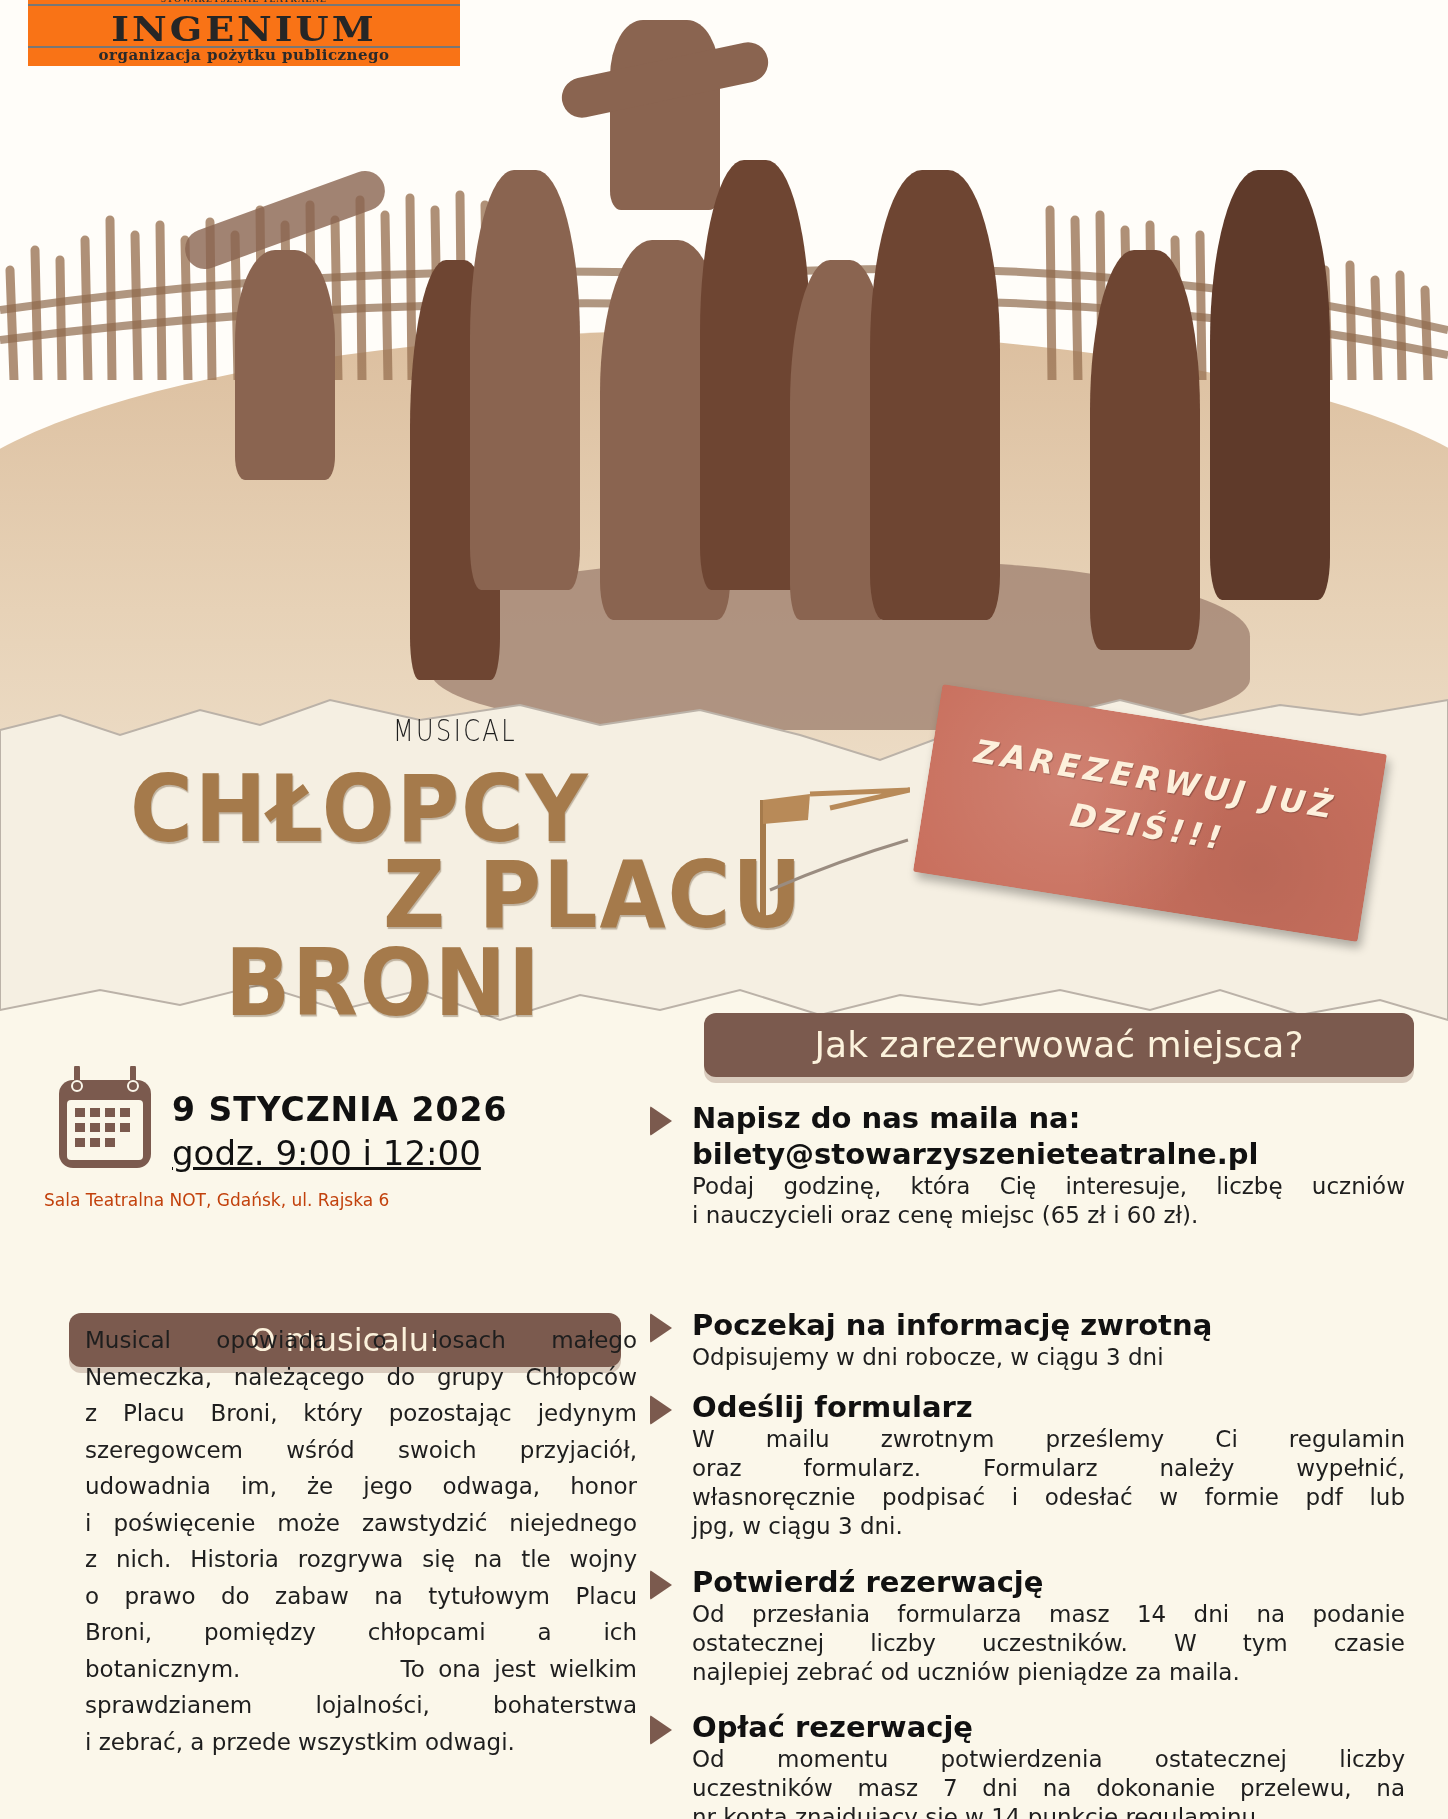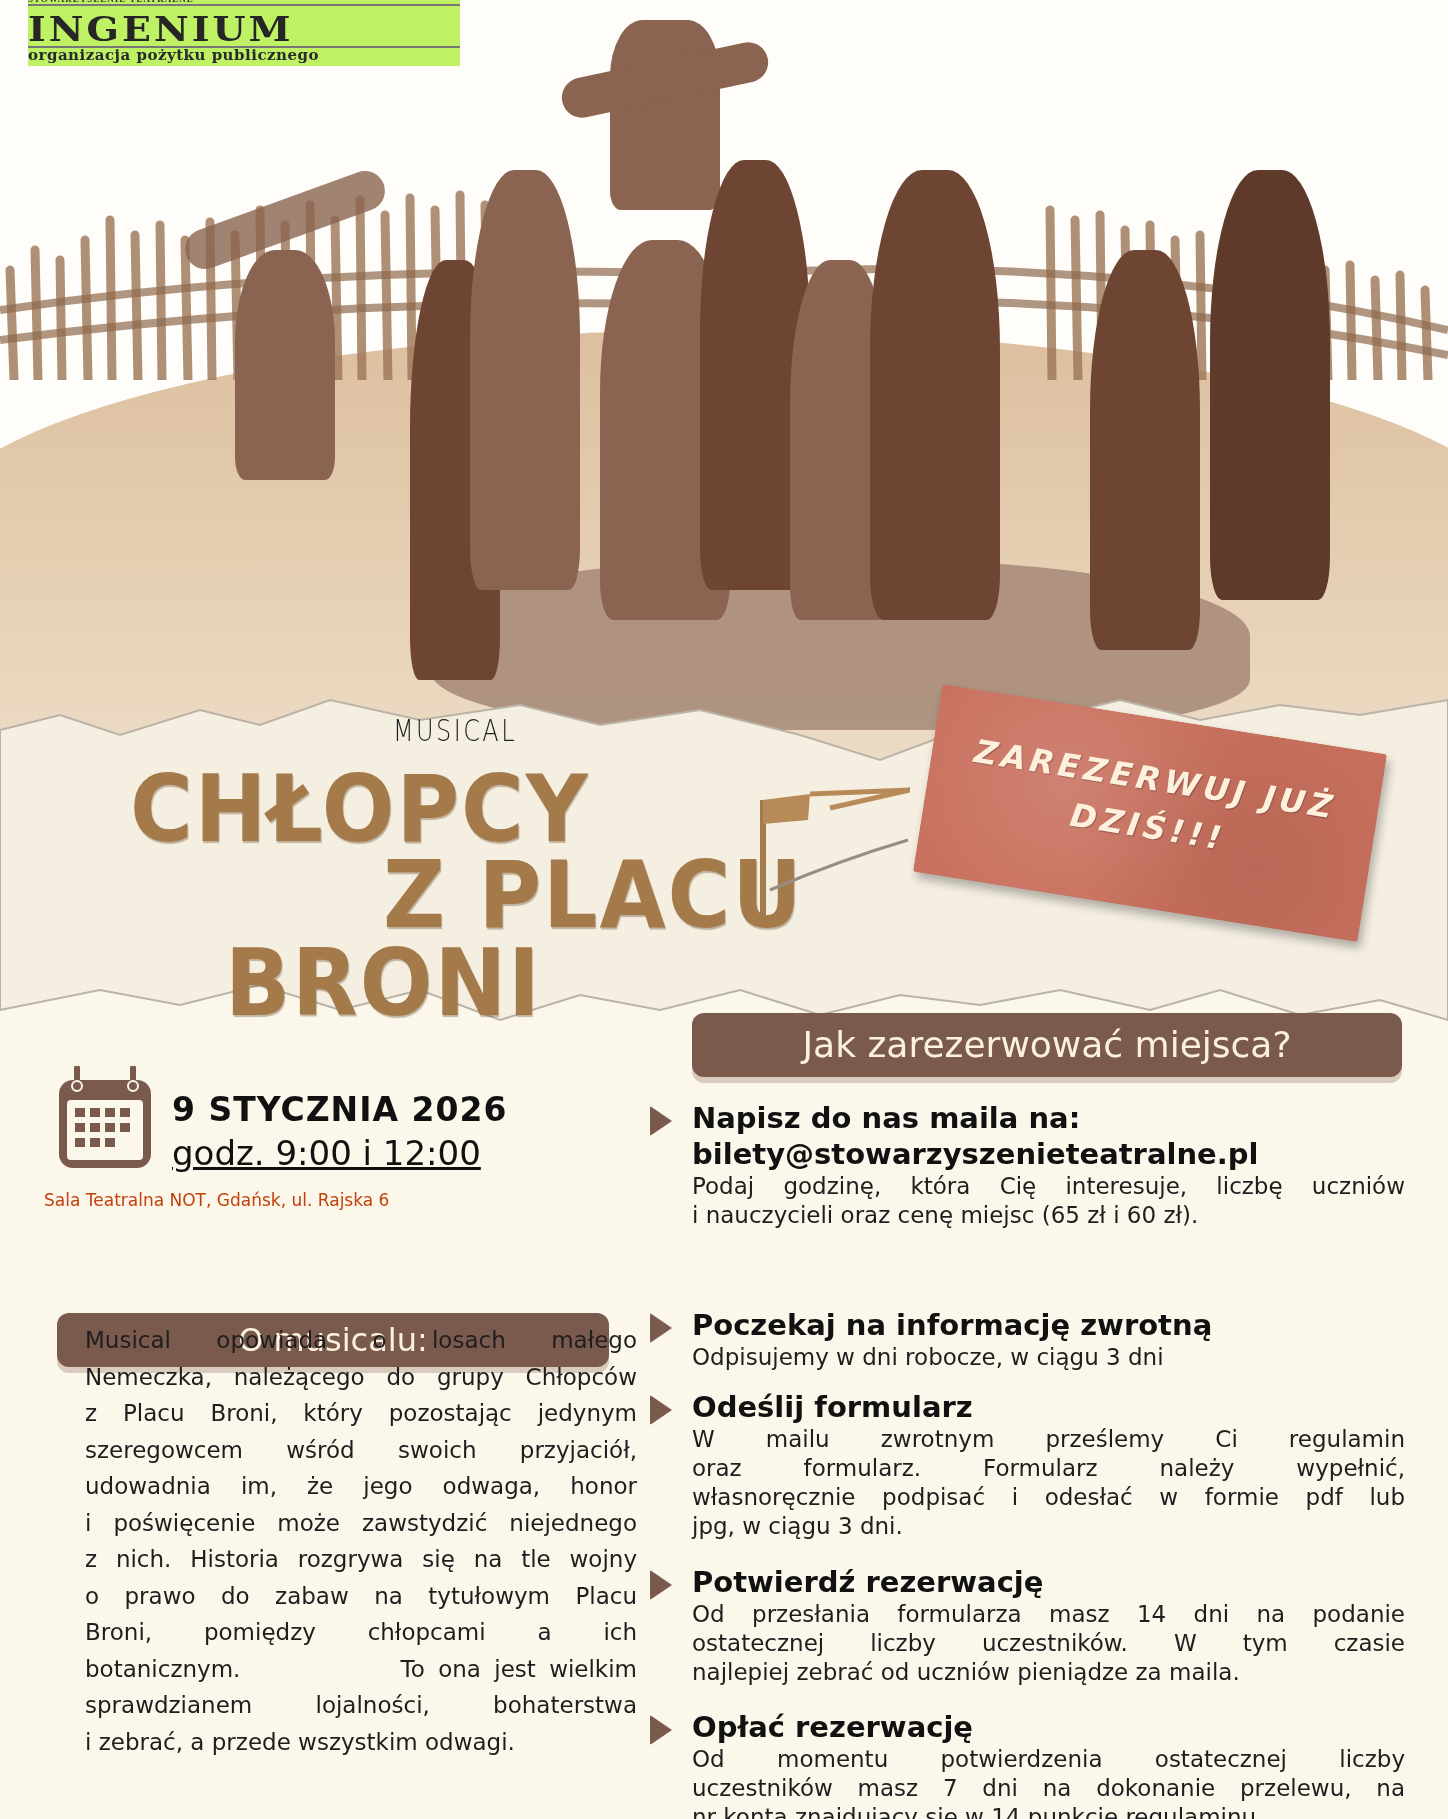--- a/index.html
+++ b/index.html
@@ -12,21 +12,21 @@
   #fence { left:0; top:180px; width:1448px; height:200px; }
   #shadow { left:430px; top:560px; width:820px; height:170px; background:#a48776; border-radius:40% 45% 30% 35%; opacity:.85; }
   .fig { background:#6e4532; border-radius:40% 40% 10% 10%; }
   .fig.light { background:#8a6450; }
   .head { background:#7b5441; border-radius:50%; }
 
   
   #paper { left:0; top:690px; width:1448px; height:360px; }
 
   
-  #logo { left:28px; top:0; width:432px; height:66px; background:#bef264; text-align:left; }
+  #logo { left:28px; top:0; width:432px; height:66px; background:#f97316; text-align:center; }
   #logo .top-line { position:absolute; left:0; right:0; top:4px; border-top:2px solid #777; }
   #logo .small { position:absolute; left:0; right:0; top:-6px; font-size:9px; font-weight:bold; color:#333; letter-spacing:1px; font-family:"Liberation Serif", serif; }
   #logo .name { position:absolute; left:0; right:0; top:6px; font-family:"DejaVu Serif", serif; font-weight:900; font-size:38px; letter-spacing:3px; color:#262626; transform:scaleY(0.9); }
   #logo .mid-line { position:absolute; left:0; right:0; top:46px; border-top:2px solid #777; }
   #logo .sub { position:absolute; left:0; right:0; top:46px; font-family:"DejaVu Serif", serif; font-weight:bold; font-size:15px; color:#2a2a2a; letter-spacing:.5px; }
 
   
   #musical { left:393px; top:713px; font-family:"DejaVu Sans", sans-serif; font-weight:300; font-size:30px; letter-spacing:3px; color:#1e1e1e; transform:scaleX(.8); transform-origin:left; }
   .title-line { font-family:"DejaVu Sans", sans-serif; font-weight:bold; font-size:92px; color:#a57a4b; letter-spacing:2px; text-shadow:1px 2px 1px rgba(90,60,30,.35); white-space:nowrap; transform:scaleX(.93); transform-origin:left; }
   #t1 { left:130px; top:756px; }
@@ -34,21 +34,21 @@
   #t3 { left:225px; top:930px; }
   #flag { left:730px; top:780px; width:180px; height:170px; }
 
   
   #sticker { left:925px; top:718px; width:450px; height:190px; background:#c9705e; transform:rotate(9deg); box-shadow:4px 6px 10px rgba(0,0,0,.28); border-radius:3px; background-image:radial-gradient(circle at 30% 40%, rgba(255,255,255,.12), transparent 50%), radial-gradient(circle at 75% 70%, rgba(0,0,0,.08), transparent 50%); }
   #sticker .s1, #sticker .s2 { position:absolute; left:0; right:0; text-align:center; color:#fdf0dc; font-family:"DejaVu Sans", sans-serif; font-weight:bold; font-style:italic; font-size:32px; letter-spacing:4px; text-shadow:1px 1px 1px rgba(0,0,0,.25); }
   #sticker .s1 { top:42px; }
   #sticker .s2 { top:90px; }
 
   
-  .banner { background:#7b5a4e; border-radius:12px; box-shadow:0 6px 0 #d9cbbd; color:#fcf2dc; text-align:center; }
+  .banner { background:#7b5a4e; border-radius:12px; box-shadow:0 6px 0 #d9cbbd; color:#fcf2dc; text-align:center;margin-left:12px; }
   #how-banner { left:692px; top:1013px; width:710px; height:64px; line-height:64px; font-size:36px; font-family:"DejaVu Sans", sans-serif; }
   #about-banner { left:57px; top:1313px; width:552px; height:54px; line-height:54px; font-size:32px; font-family:"DejaVu Sans", sans-serif; }
 
   
   #calendar { left:55px; top:1066px; width:100px; height:106px; }
   #date { left:172px; top:1090px; font-family:"DejaVu Sans", sans-serif; font-weight:bold; font-size:33px; letter-spacing:1px; color:#111; }
   #time { left:172px; top:1133px; font-family:"DejaVu Sans", sans-serif; font-size:34px; color:#111;text-decoration:underline; }
   #location { left:44px; top:1190px; font-family:"DejaVu Sans", sans-serif; font-size:17px; color:#c2410c; }
 
   

